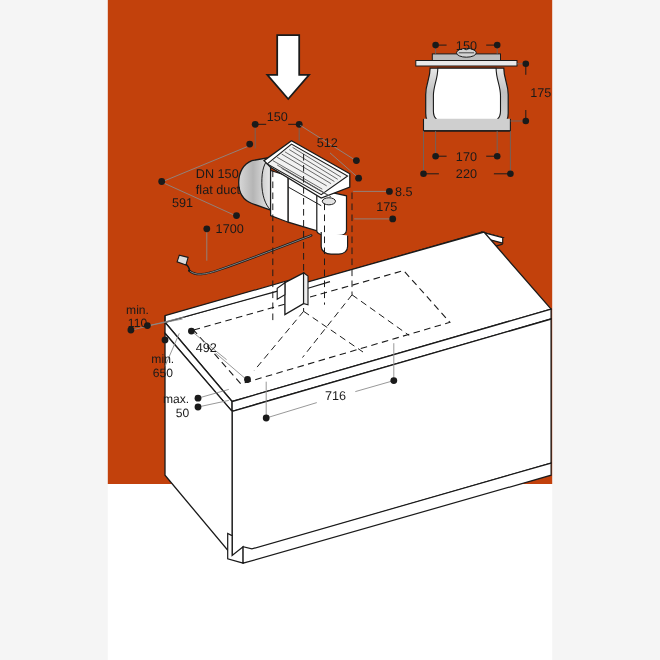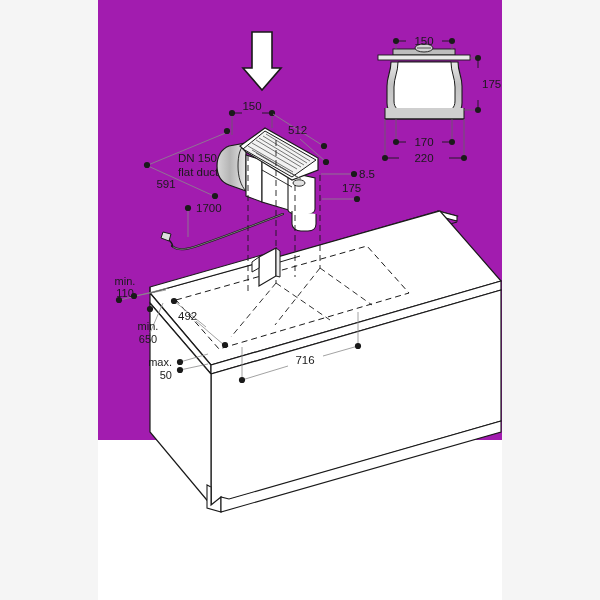--- a/index.html
+++ b/index.html
@@ -10,21 +10,21 @@
   body {
     width: 600px;
     height: 600px;
     font-family: "Liberation Sans", sans-serif;
     overflow: hidden;
   }
   #canvas {
     position: relative;
     width: 600px;
     height: 440px;
-    background: #a21caf;
+    background: #c2410c;
   }
   .side-band {
     position: absolute;
     top: 0;
     height: 600px;
     background: #f5f5f5;
   }
   #band-left  { left: 0;   width: 98px; }
   #band-right { left: 502px; width: 98px; }
   #drawing-svg {

